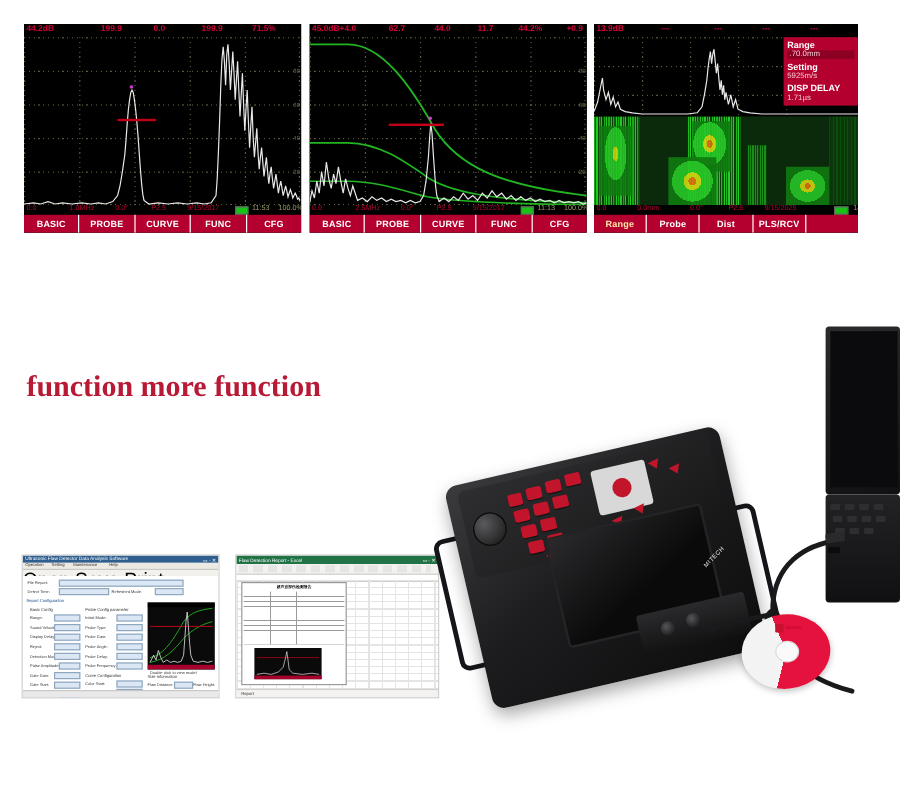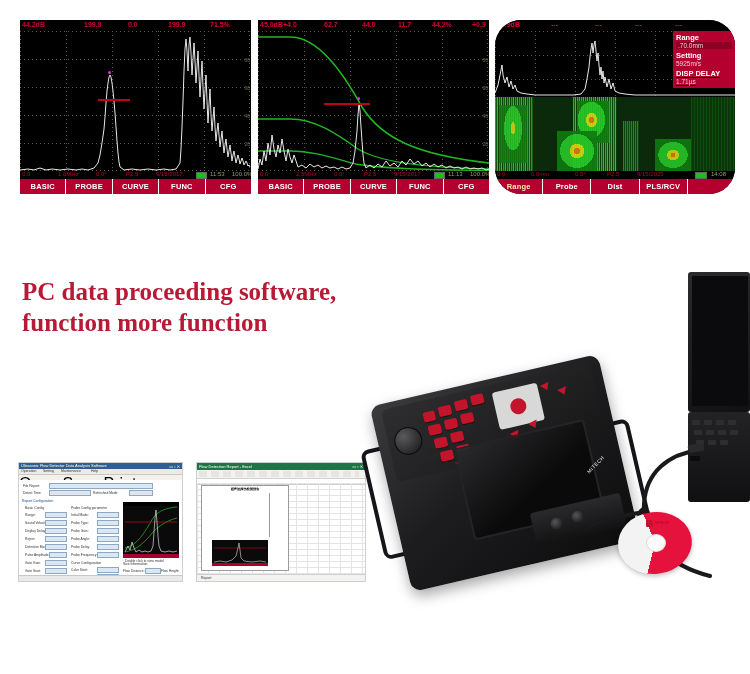--- a/index.html
+++ b/index.html
@@ -225,21 +225,21 @@
   </div>
   <div class="menubar">
     <div class="mi">BASIC</div>
     <div class="mi">PROBE</div>
     <div class="mi">CURVE</div>
     <div class="mi">FUNC</div>
     <div class="mi">CFG</div>
   </div>
 </div>
 
-<div class="screen" id="scr3" style="left:495px;top:20px;width:240px;height:174px;border-radius:26px;">
+<div class="screen" id="scr3" style="left:495px;top:20px;width:220px;height:174px;">
   <div class="scr-top">
     <span class="t" style="left:2px;">13.9dB</span>
     <span class="t" style="left:56px;">---</span>
     <span class="t" style="left:100px;">---</span>
     <span class="t" style="left:140px;">---</span>
     <span class="t" style="left:180px;">---</span>
   </div>
   <div class="grid" style="top:11px;height:140px;">
     <div class="gl h" style="top:0px;"></div>
     <div class="gl h" style="top:24px;"></div>
@@ -278,21 +278,21 @@
   </div>
   <div style="position:absolute;right:0;top:11px;width:62px;background:#b4002e;padding:1px 0 2px 0;">
     <div style="padding:1px 3px;">
       <div style="font-size:7.5px;font-weight:bold;color:#fff;">Range</div>
       <div style="font-size:6.5px;color:#f2c9d3;background:#8c0024;padding:0 2px;">.70.0mm</div>
     </div>
     <div style="padding:1px 3px;">
       <div style="font-size:7.5px;font-weight:bold;color:#fff;">Setting</div>
       <div style="font-size:6.5px;color:#f2c9d3;">5925m/s</div>
     </div>
-    <div style="padding:1px 3px;text-decoration:underline;">
+    <div style="padding:1px 3px;">
       <div style="font-size:7.5px;font-weight:bold;color:#fff;">DISP DELAY</div>
       <div style="font-size:6.5px;color:#f2c9d3;">1.71µs</div>
     </div>
   </div>
   <div class="statusrow" style="top:151px;">
     <span class="s" style="left:2px;">0.0</span>
     <span class="s" style="left:36px;">0.0mm</span>
     <span class="s" style="left:80px;">0.0°</span>
     <span class="s" style="left:112px;">P2.5</span>
     <span class="s" style="left:142px;">9/15/2025</span>
@@ -303,21 +303,21 @@
     <div class="mi hl">Range</div>
     <div class="mi">Probe</div>
     <div class="mi">Dist</div>
     <div class="mi">PLS/RCV</div>
     <div class="mi"></div>
   </div>
 </div>
 
 <div class="headline">
   <h1>
-    <span>PC data proceeding software,</span><br>
+    <br>
     <span>function more function</span>
   </h1>
 </div>
 
 <div class="thumb" style="left:18px;top:462px;width:163px;height:118px;">
   <div class="tb-title">
     <span class="ttxt">Ultrasonic Flaw Detector Data Analysis Software</span>
     <span style="position:absolute;right:2px;top:0.5px;font-size:4px;color:#fff;">▭ ▫ ✕</span>
   </div>
   <div class="tb-menu">

